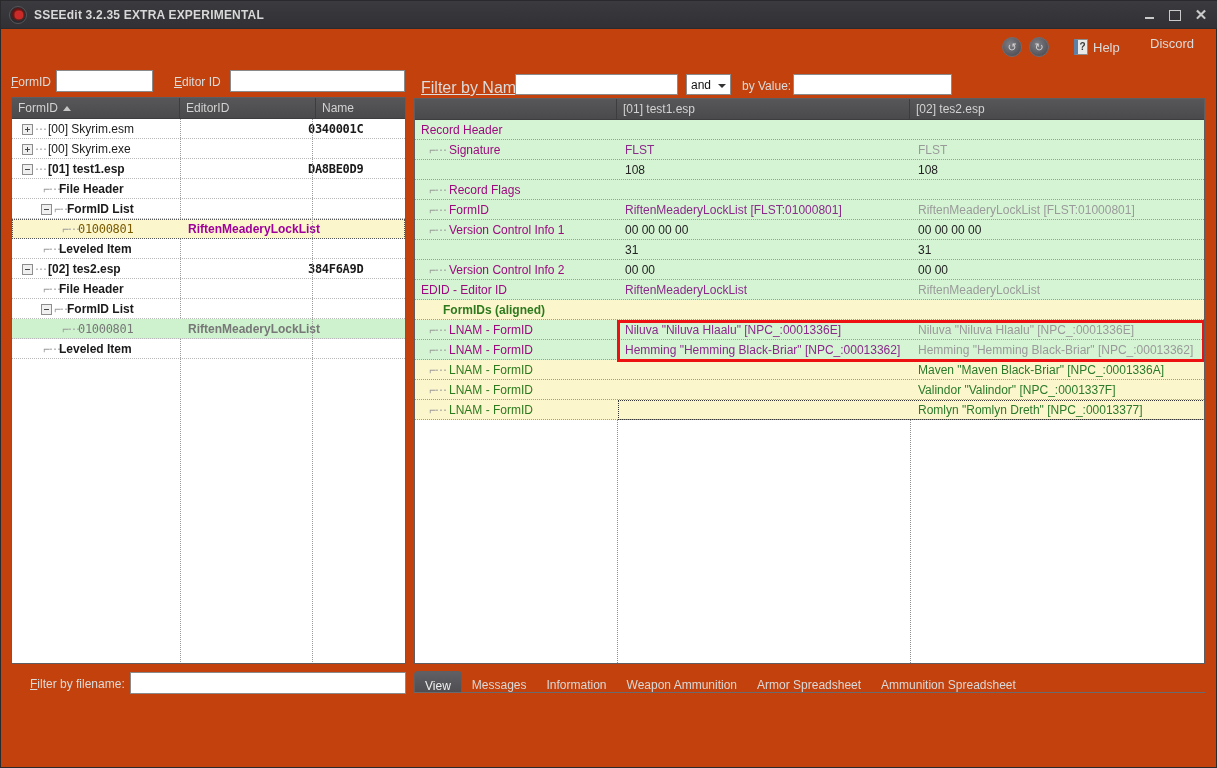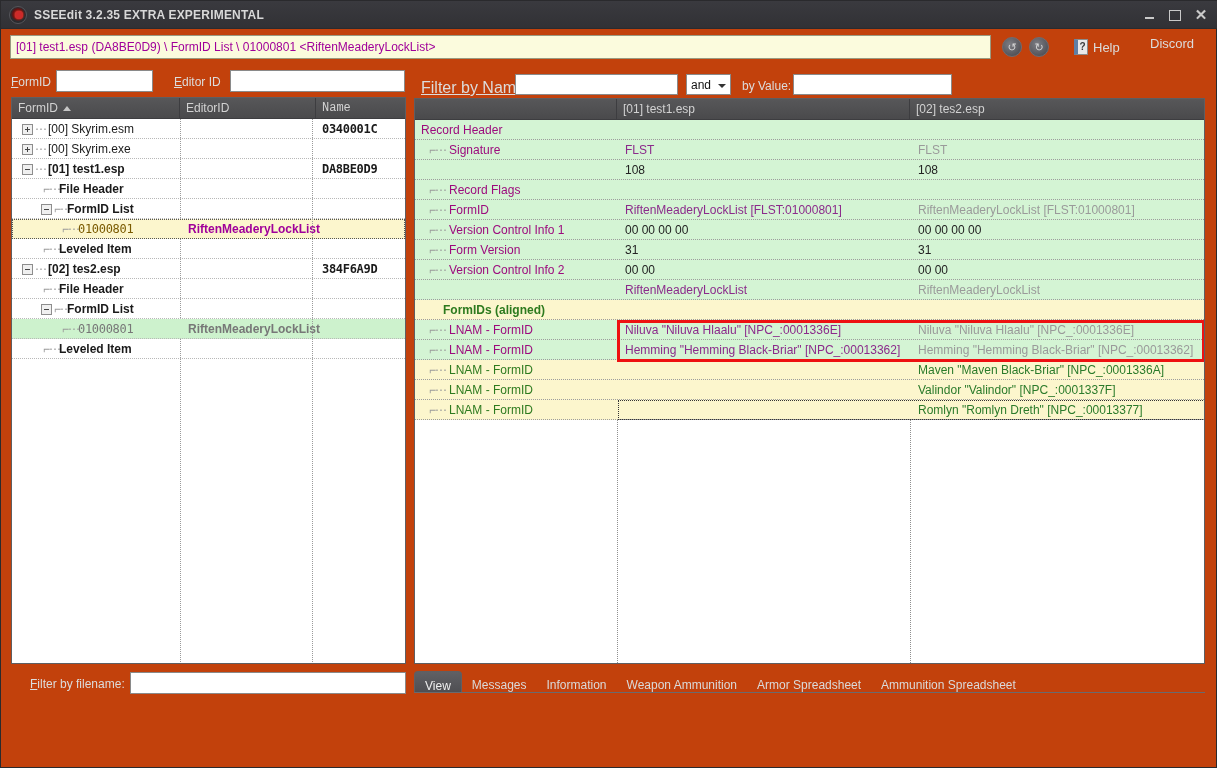--- a/index.html
+++ b/index.html
@@ -118,21 +118,21 @@
     background: linear-gradient(#575759, #4a4a4c);
     border-bottom: 1px solid #3d3d40;
   }
   .th {
     position: absolute; top: 0; height: 21px; line-height: 21px;
     color: #d2d2d2; font-size: 12px; padding-left: 6px;
     border-right: 1px solid #3d3d40; overflow: hidden; white-space: nowrap;
   }
   #th-formid { left: 0; width: 168px; }
   #th-editorid { left: 168px; width: 136px; }
-  #th-name { left: 304px; width: 91px; border-right: none; font-family: Liberation Mono, monospace; }
+  #th-name { left: 304px; width: 91px; border-right: none; }
   .sort-arrow {
     display: inline-block; margin-left: 5px;
     border-left: 4px solid transparent; border-right: 4px solid transparent;
     border-bottom: 5px solid #c6c6c6; vertical-align: middle;
   }
   #treebody { position: relative; height: 545px; background: #fff; }
   
   #treebody::before, #treebody::after {
     content: ""; position: absolute; top: 0; bottom: 0; width: 0;
     border-left: 1px dotted #9a9a9a;
@@ -143,21 +143,21 @@
   .trow {
     position: relative; height: 20px; line-height: 20px;
     border-bottom: 1px dotted #b8b8b8;
     white-space: nowrap;
   }
   .trow .tlabel {
     position: absolute; top: 0; font-size: 12px; color: #1a1a1a;
     white-space: nowrap; overflow: hidden;
   }
   .trow .tname {
-    position: absolute; left: 310px; top: 0; font-size: 12px;
+    position: absolute; left: 296px; top: 0; font-size: 12px;
     font-family: "DejaVu Sans Mono", monospace; font-weight: bold;
     color: #1a1a1a; letter-spacing: -.3px;
   }
   .trow .teditor {
     position: absolute; left: 176px; top: 0; font-size: 12px;
   }
   .trow.sel-yellow { background: #fcf6cd; }
   .trow.sel-yellow.focus { outline: 1px dotted #555; outline-offset: -1px; }
   .trow.sel-green { background: #cdf2cd; }
   .expander {
@@ -311,21 +311,20 @@
     <div id="app-icon"></div>
     <div id="title-text">SSEEdit 3.2.35 EXTRA EXPERIMENTAL</div>
     <div id="win-buttons">
       <div class="winbtn mini"></div>
       <div class="winbtn maxi"></div>
       <div class="winbtn close">✕</div>
     </div>
   </div>
 
   <div id="pathrow">
-    <div id="pathbox">[01] test1.esp (DA8BE0D9) \ FormID List \ 01000801 &lt;RiftenMeaderyLockList&gt;</div>
     <div class="navbtn" id="nav-back">↺</div>
     <div class="navbtn" id="nav-fwd">↻</div>
     <div id="help-btn">
       <div id="help-icon">?</div>
       <span>Help</span>
     </div>
     <div id="discord-btn">
       <span>Discord</span>
     </div>
   </div>
@@ -453,30 +452,30 @@
             <div class="gc gc0 lbl-purple indent1"><span class="treedash">⌐⋯</span><span>FormID</span></div>
             <div class="gc gc1 val-purple">RiftenMeaderyLockList [FLST:01000801]</div>
             <div class="gc gc2 val-grey">RiftenMeaderyLockList [FLST:01000801]</div>
           </div>
           <div class="grow green">
             <div class="gc gc0 lbl-purple indent1"><span class="treedash">⌐⋯</span><span>Version Control Info 1</span></div>
             <div class="gc gc1 val-dark">00 00 00 00</div>
             <div class="gc gc2 val-dark">00 00 00 00</div>
           </div>
           <div class="grow green">
-            <div class="gc gc0 lbl-purple indent1"><span class="treedash">⌐⋯</span><span>Form Version</span></div>
             <div class="gc gc1 val-dark">31</div>
             <div class="gc gc2 val-dark">31</div>
           </div>
           <div class="grow green">
             <div class="gc gc0 lbl-purple indent1"><span class="treedash">⌐⋯</span><span>Version Control Info 2</span></div>
             <div class="gc gc1 val-dark">00 00</div>
             <div class="gc gc2 val-dark">00 00</div>
           </div>
           <div class="grow green">
+            <div class="gc gc0 lbl-purple"><span>EDID - Editor ID</span></div>
             <div class="gc gc1 val-purple">RiftenMeaderyLockList</div>
             <div class="gc gc2 val-grey">RiftenMeaderyLockList</div>
           </div>
           <div class="grow yellow">
             <div class="gc gc0 lbl-green"><span>FormIDs (aligned)</span></div>
             <div class="gc gc1 val-dark"></div>
             <div class="gc gc2 val-dark"></div>
           </div>
           <div class="grow green">
             <div class="gc gc0 lbl-purple indent1"><span class="treedash">⌐⋯</span><span>LNAM - FormID</span></div>

